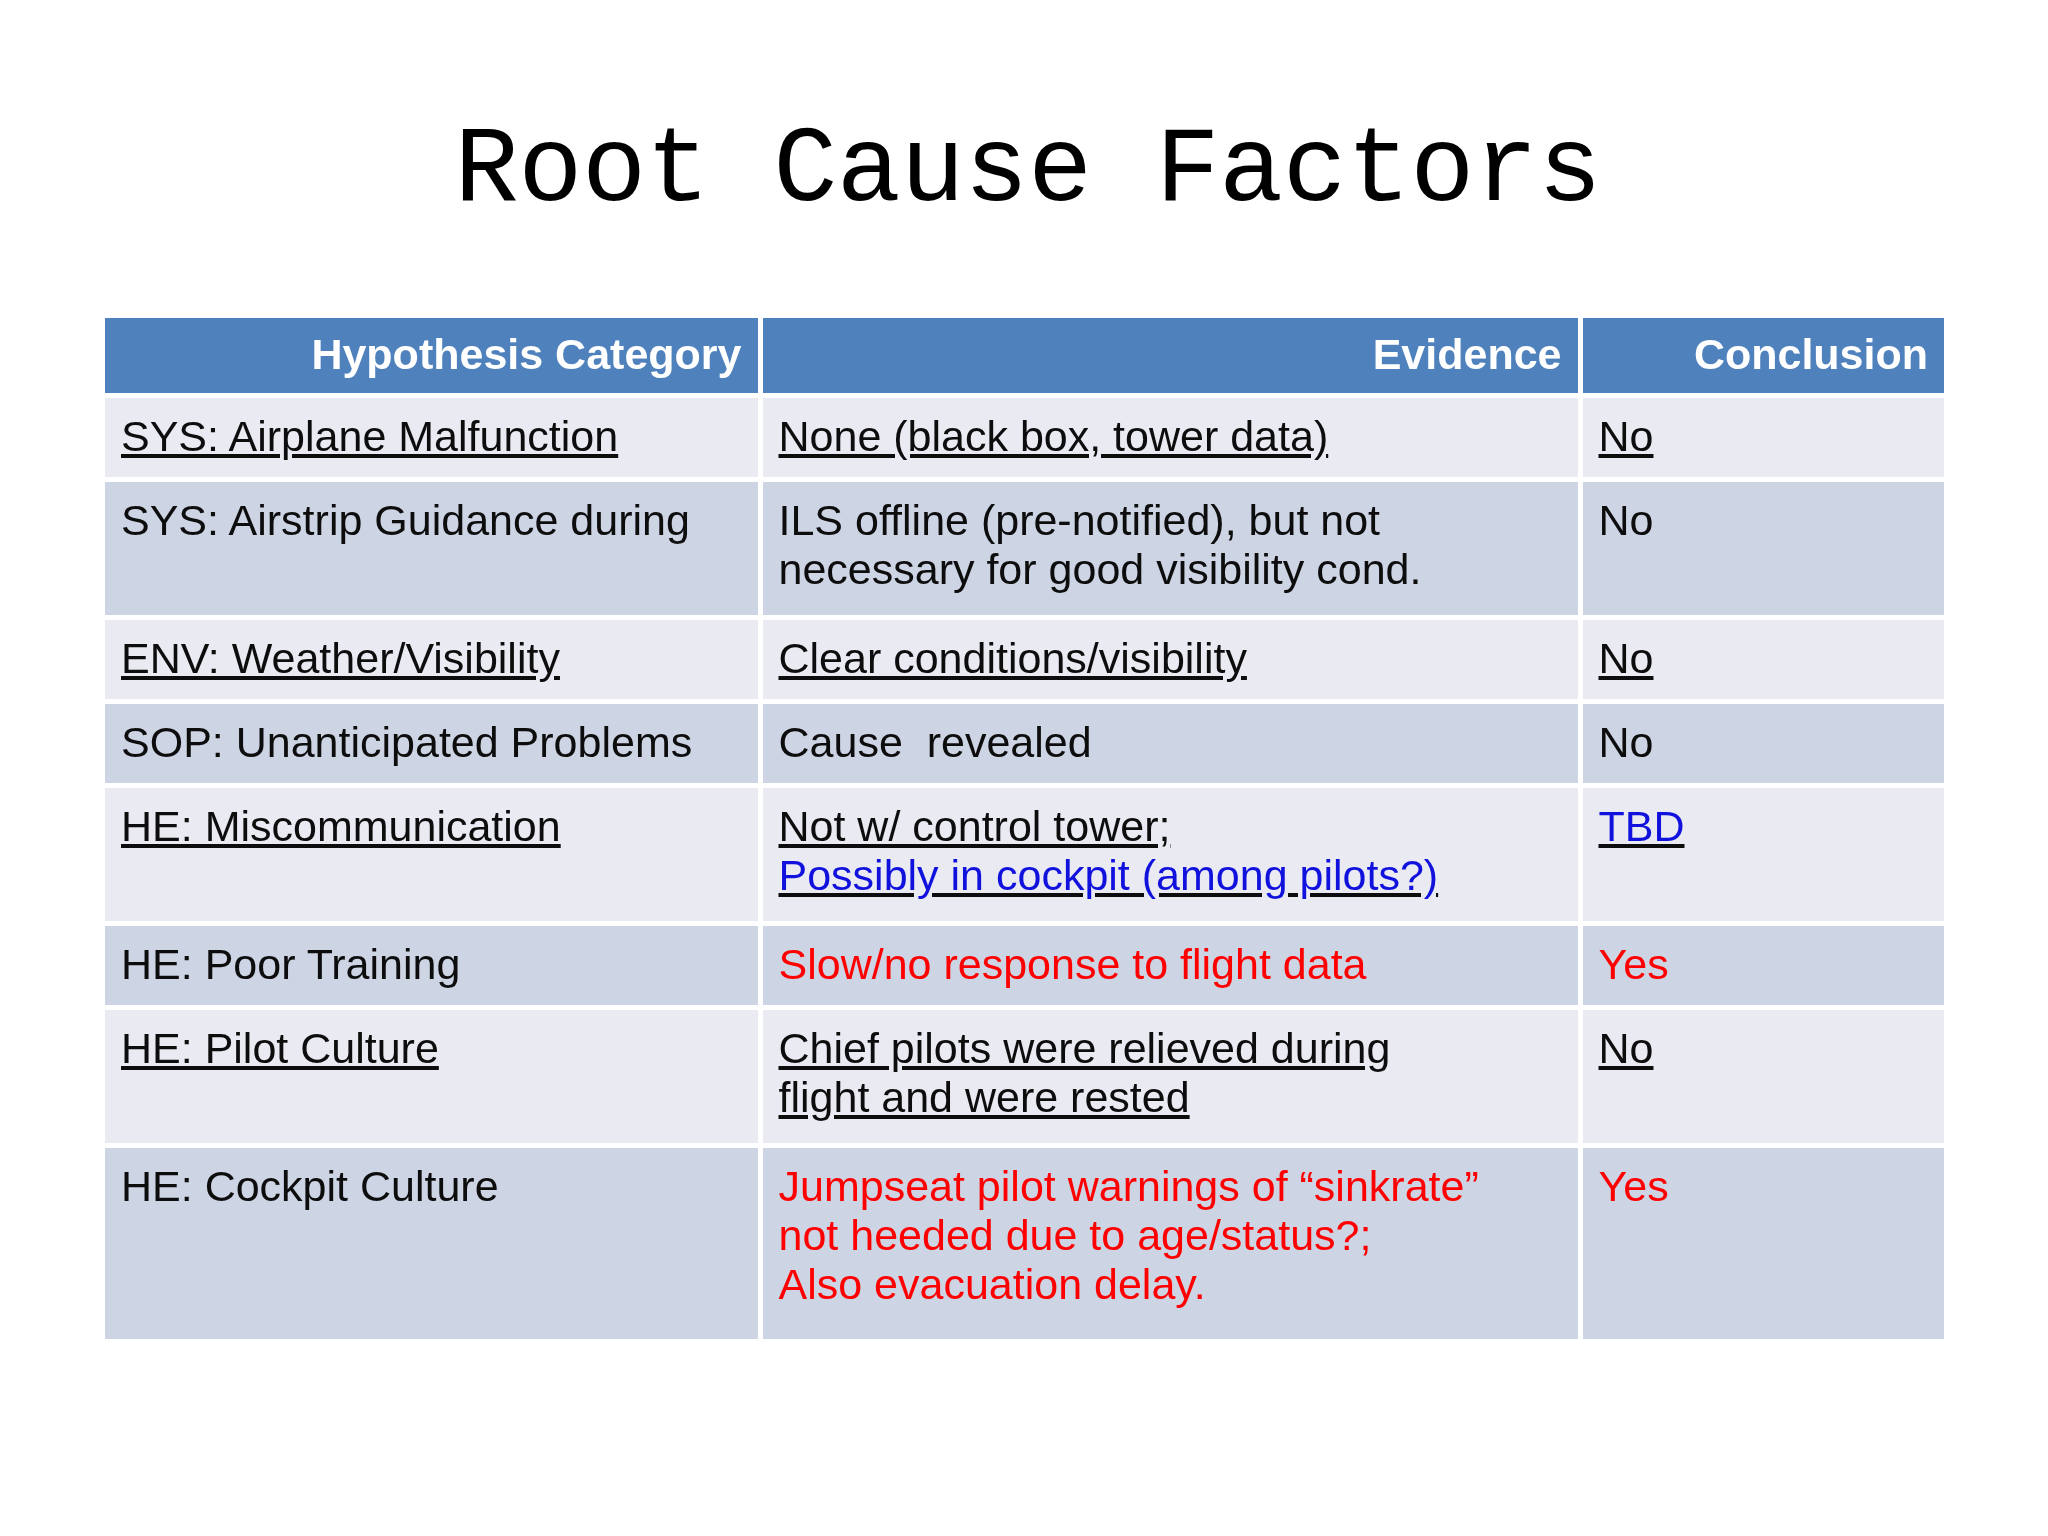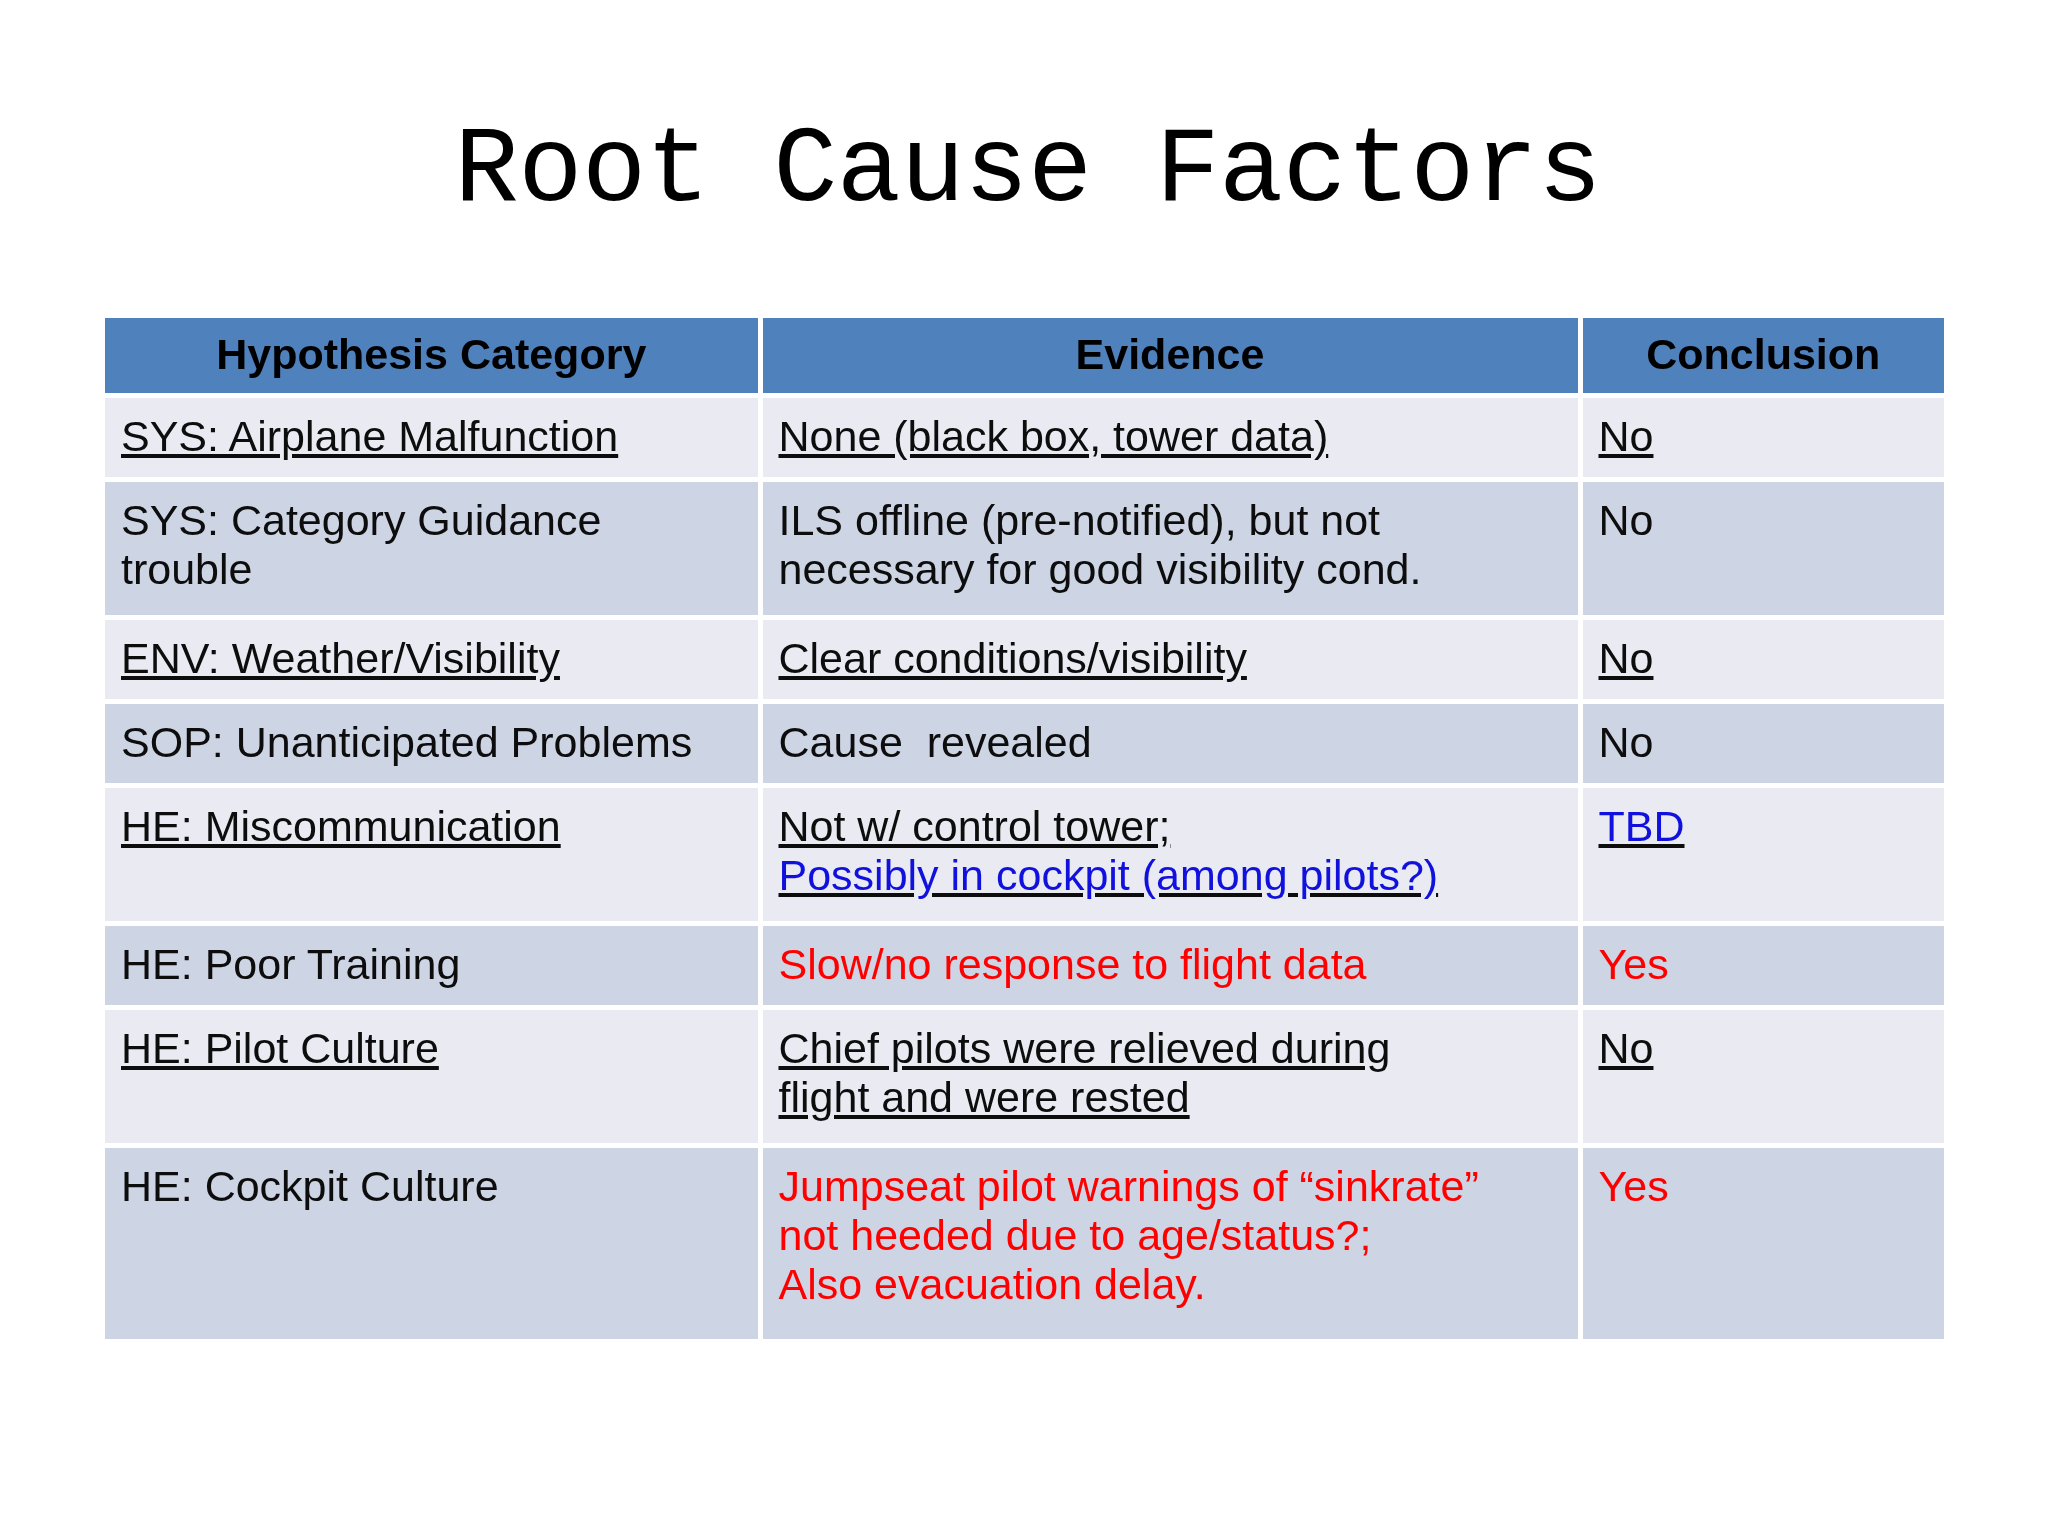--- a/index.html
+++ b/index.html
@@ -54,25 +54,25 @@
     border-right: 5px solid #ffffff;
     border-bottom: 5px solid #ffffff;
     box-sizing: border-box;
   }
   table.rct th:last-child, table.rct td:last-child {
     border-right: none;
   }
 
   thead th {
     background: #4F81BD;
-    color: #000000;
+    color: #ffffff;
     font-weight: bold;
     font-size: 43px;
     line-height: 1.05;
-    text-align: center;
+    text-align: right;
     height: 75px;
     padding-top: 12px;
     padding-bottom: 8px;
     margin-left: 28px;
   }
 
   tbody td {
     font-size: 43px;
     line-height: 1.14;
     color: #0d0d0d;
@@ -119,21 +119,21 @@
             </td>
             <td>
               <span class="line txt-black">None (black box, tower data)</span>
             </td>
             <td>
               <span class="line txt-black">No</span>
             </td>
           </tr>
           <tr class="shade-a tall-2">
             <td>
-              <span class="line txt-black">SYS: Category Guidance trouble</span>
+              <span class="line txt-black">SYS: Airstrip Guidance during</span>
             </td>
             <td>
               <span class="line txt-black">ILS offline (pre-notified), but not</span>
               <span class="line txt-black">necessary for good visibility cond.</span>
             </td>
             <td>
               <span class="line txt-black">No</span>
             </td>
           </tr>
           <tr class="shade-b">

